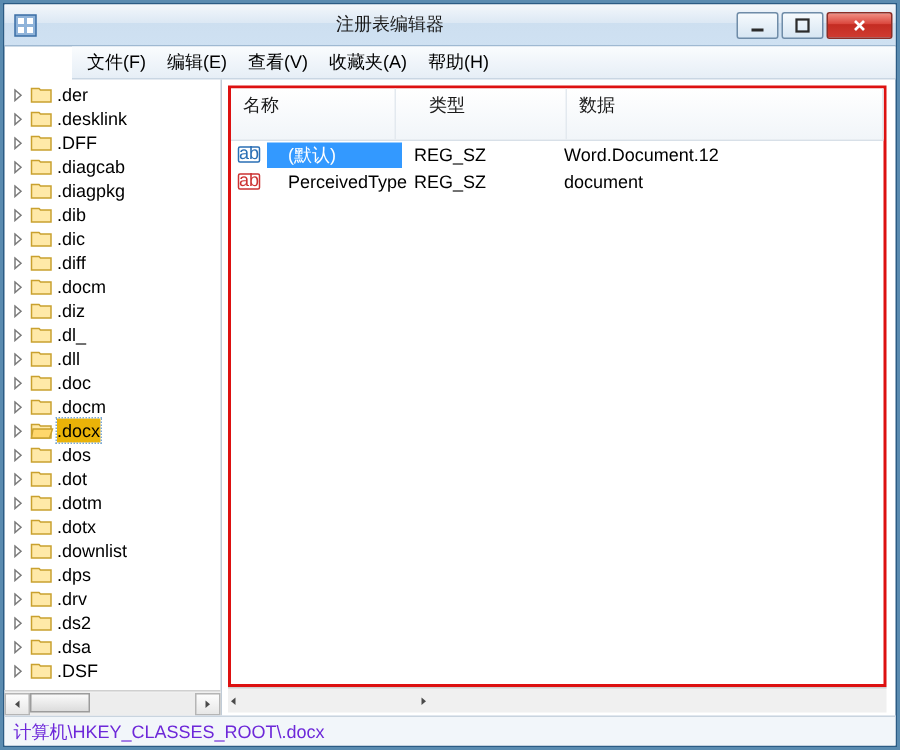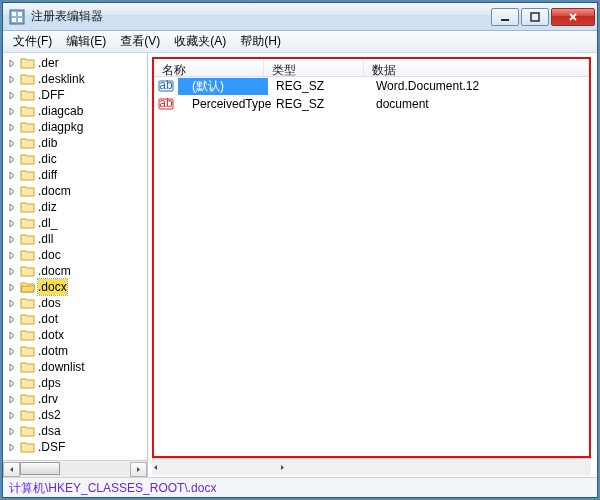--- a/index.html
+++ b/index.html
@@ -1,46 +1,46 @@
 <!DOCTYPE html>
 <html><head>
 <meta charset="utf-8">
 <style>
 * { margin: 0; padding: 0; box-sizing: border-box; font-family: "Microsoft YaHei", "Segoe UI", Tahoma, sans-serif; font-size: 12px; }
 html, body { width: 600px; height: 500px; overflow: hidden; background: #5a8bb0; }
 .outer { width: 596px; height: 496px; margin: 2px; background: #fff; border: 1px solid #2b5b84; display: flex; flex-direction: column; }
-.titlebar { height: 28px; background: linear-gradient(to bottom, #f3f7fb 0%, #dce8f4 45%, #cddff0 46%, #cfe1f2 100%); display: flex; align-items: center; padding: 0 2px 0 6px; border-bottom: 1px solid #9fb9d2; }
+.titlebar { height: 28px; background: linear-gradient(to bottom, #f3f7fb 0%, #dce8f4 45%, #cddff0 46%, #cfe1f2 100%); display: flex; align-items: center; padding: 0 2px 0 6px; border-bottom: 1px solid #9fb9d2; text-align: center; }
 .titlebar .appicon { width: 16px; height: 16px; margin-right: 6px; }
 .titlebar .title { flex: 1; color: #1a1a1a; }
 .winbtns { display: flex; gap: 0; }
 .winbtn { width: 28px; height: 18px; border: 1px solid #6f8ca8; border-radius: 2px; margin-left: 2px; display: flex; align-items: center; justify-content: center; background: linear-gradient(to bottom,#f6fafd,#d7e6f3); }
 .winbtn.close { width: 44px; background: linear-gradient(to bottom,#f08f84,#d9443a 45%,#c42c22 46%,#cf3b31); border-color:#8a2e27; color:#fff; }
 .winbtn svg { display:block; }
-.menubar { height: 22px; background: linear-gradient(to bottom,#fafcfe,#e6eef6); border-bottom: 1px solid #c9d6e3; display: flex; align-items: center; padding: 0 4px; gap: 2px; }
+.menubar { height: 22px; background: linear-gradient(to bottom,#fafcfe,#e6eef6); border-bottom: 1px solid #c9d6e3; display: flex; align-items: center; padding: 0 4px; gap: 2px; margin-left: 45px; }
 .menuitem { padding: 2px 6px; color: #000; }
 .body { flex: 1; display: flex; min-height: 0; }
 .treepane { width: 145px; border-right: 1px solid #c0cbd6; display: flex; flex-direction: column; }
 .tree { flex: 1; overflow: hidden; padding: 2px 0 0 4px; }
 .treerow { display: flex; align-items: center; height: 16px; line-height: 16px; white-space: nowrap; }
 .treerow .exp { width: 11px; height: 11px; margin-right: 2px; display:flex; align-items:center; justify-content:center; }
 .treerow .exp svg { display:block; }
 .treerow .fico { width: 16px; height: 14px; margin-right: 2px; }
 .treerow .lbl { color: #000; }
 .treerow.open .lbl { color: #000; }
-.treerow.sel .lbl { background: #fde047; outline: 1px dotted #7aa7d3; }
+.treerow.sel .lbl { background: #eab308; outline: 1px dotted #7aa7d3; }
 .hscroll { height: 17px; background: #f0f0f0; border-top: 1px solid #d0d0d0; display:flex; align-items:center; }
 .hscroll .sbtn { width:17px; height:15px; border:1px solid #b5b5b5; background: linear-gradient(to bottom,#fdfdfd,#e7e7e7); display:flex; align-items:center; justify-content:center; }
 .hscroll .track { flex:1; height:15px; background:#ededed; position:relative; }
 .hscroll .thumb { position:absolute; left:0; top:0; height:13px; width:40px; border:1px solid #9c9c9c; background:linear-gradient(to bottom,#fafafa,#dcdcdc); }
 .rightpane { flex:1; display:flex; flex-direction:column; min-width:0; }
 .listwrap { flex:1; border: 2px solid #d11; margin: 4px 6px 0 4px; background:#fff; display:flex; flex-direction:column; min-height:0; position:relative; }
-.listhdr { display:flex; height:18px; background:linear-gradient(to bottom,#ffffff,#f1f5f9); border-bottom:1px solid #d8e0e8; }
+.listhdr { display:flex; height:35px; background:linear-gradient(to bottom,#ffffff,#f1f5f9); border-bottom:1px solid #d8e0e8; }
 .col { padding: 3px 8px; border-right:1px solid #e3e9ef; color:#1a1a1a; }
 .col.c1 { width: 110px; }
-.col.c2 { width: 100px; }
+.col.c2 { width: 100px; margin-left: 14px; }
 .col.c3 { flex:1; }
 .rows { flex:1; overflow:hidden; }
 .row { display:flex; align-items:center; height:18px; }
 .row .ic { width:16px; height:16px; margin: 0 4px; display:flex; align-items:center; justify-content:center;text-align:center; }
 .row .c1v { width: 90px; padding-left:14px; }
 .row .c2v { width: 100px; padding-left:8px; }
 .row .c3v { flex:1; padding-left:8px; }
 .row.sel .c1v { background:#3399ff; color:#fff; }
 .listbottom { height:17px; border-top:1px solid #d0d0d0; background:#f0f0f0; display:flex; align-items:center; margin: 0 6px 2px 4px; }
 .statusbar { height: 20px; border-top:1px solid #c9d4df; background:#f2f6fa; padding: 2px 6px; color:#6d28d9; }
@@ -281,32 +281,32 @@
           </div>
           <div class="treerow">
             <span class="exp">
               <svg width="9" height="9" viewBox="0 0 9 9">
                 <path d="M2 1 L6 4.5 L2 8 Z" fill="none" stroke="#7a7a7a"></path>
               </svg>
             </span>
             <span class="fico"><svg width="16" height="14" viewBox="0 0 16 14">
                 <path d="M1 3 L6 3 L7 4 L14 4 L14 12 L1 12 Z" fill="#ffe9a8" stroke="#c9a12f"></path>
               </svg></span>
+            <span class="lbl">.dotm</span>
+          </div>
+          <div class="treerow">
+            <span class="exp">
+              <svg width="9" height="9" viewBox="0 0 9 9">
+                <path d="M2 1 L6 4.5 L2 8 Z" fill="none" stroke="#7a7a7a"></path>
+              </svg>
+            </span>
+            <span class="fico"><svg width="16" height="14" viewBox="0 0 16 14">
+                <path d="M1 3 L6 3 L7 4 L14 4 L14 12 L1 12 Z" fill="#ffe9a8" stroke="#c9a12f"></path>
+              </svg></span>
             <span class="lbl">.dotx</span>
-          </div>
-          <div class="treerow">
-            <span class="exp">
-              <svg width="9" height="9" viewBox="0 0 9 9">
-                <path d="M2 1 L6 4.5 L2 8 Z" fill="none" stroke="#7a7a7a"></path>
-              </svg>
-            </span>
-            <span class="fico"><svg width="16" height="14" viewBox="0 0 16 14">
-                <path d="M1 3 L6 3 L7 4 L14 4 L14 12 L1 12 Z" fill="#ffe9a8" stroke="#c9a12f"></path>
-              </svg></span>
-            <span class="lbl">.dotm</span>
           </div>
           <div class="treerow">
             <span class="exp">
               <svg width="9" height="9" viewBox="0 0 9 9">
                 <path d="M2 1 L6 4.5 L2 8 Z" fill="none" stroke="#7a7a7a"></path>
               </svg>
             </span>
             <span class="fico"><svg width="16" height="14" viewBox="0 0 16 14">
                 <path d="M1 3 L6 3 L7 4 L14 4 L14 12 L1 12 Z" fill="#ffe9a8" stroke="#c9a12f"></path>
               </svg></span>

